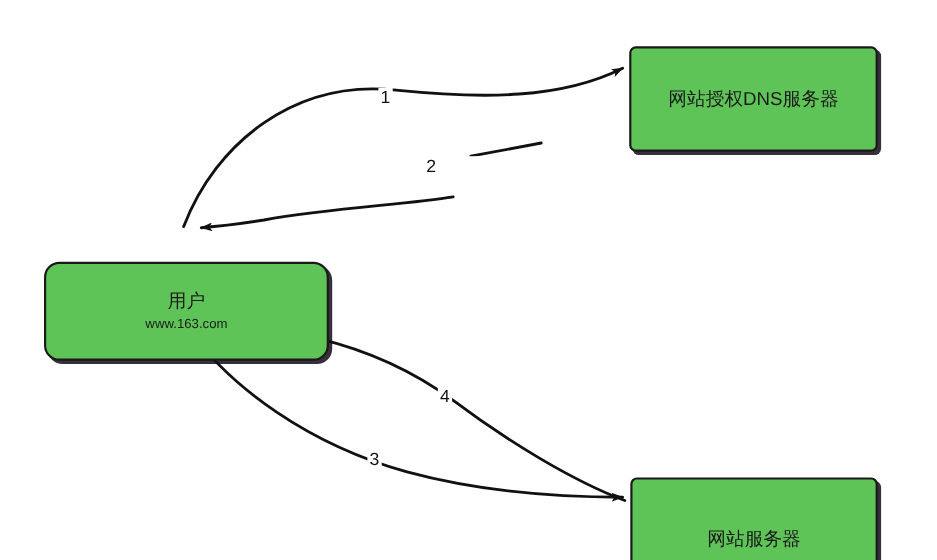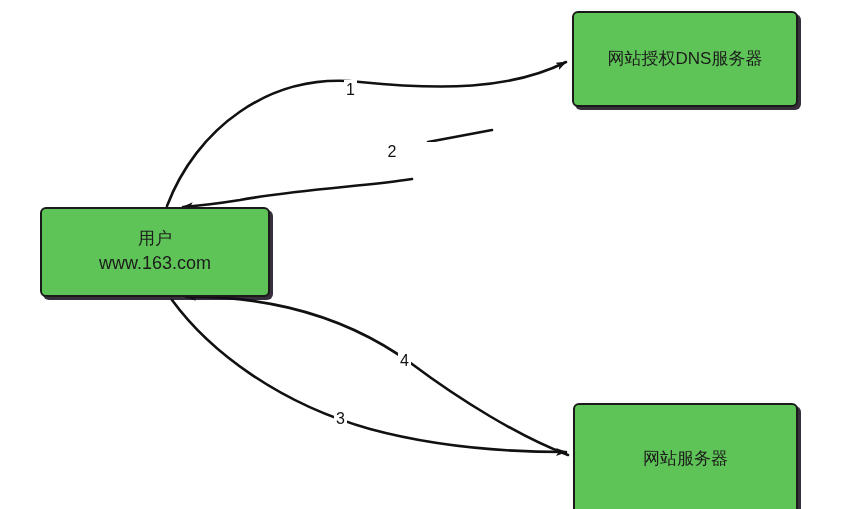--- a/index.html
+++ b/index.html
@@ -28,42 +28,44 @@
     background: #5FC457;
     border: 2px solid #1a1a1a;
     border-radius: 6px;
     box-shadow: 3px 3px 0 rgba(20,10,25,0.85);
     display: flex;
     flex-direction: column;
     align-items: center;
     justify-content: center;
     color: #1b1b1b;
     z-index: 5;
+    margin-top: 31px;
   }
   .node-line-1 {
     font-size: 17px;
     line-height: 1.35;
     white-space: nowrap;
   }
   .node-line-2 {
-    font-size: 18px;
+    font-size: 12px;
     line-height: 1.35;
     white-space: nowrap;
   }
   #node-dns {
     left: 572px;
     top: 11px;
     width: 226px;
     height: 96px;
   }
   #node-user {
     left: 40px;
     top: 207px;
-    width: 230px;
+    width: 259px;
     height: 90px;
+    border-radius: 14px;
   }
   #node-web {
     left: 573px;
     top: 403px;
     width: 225px;
     height: 113px;
   }
   .edge-label {
     position: absolute;
     color: #111111;

